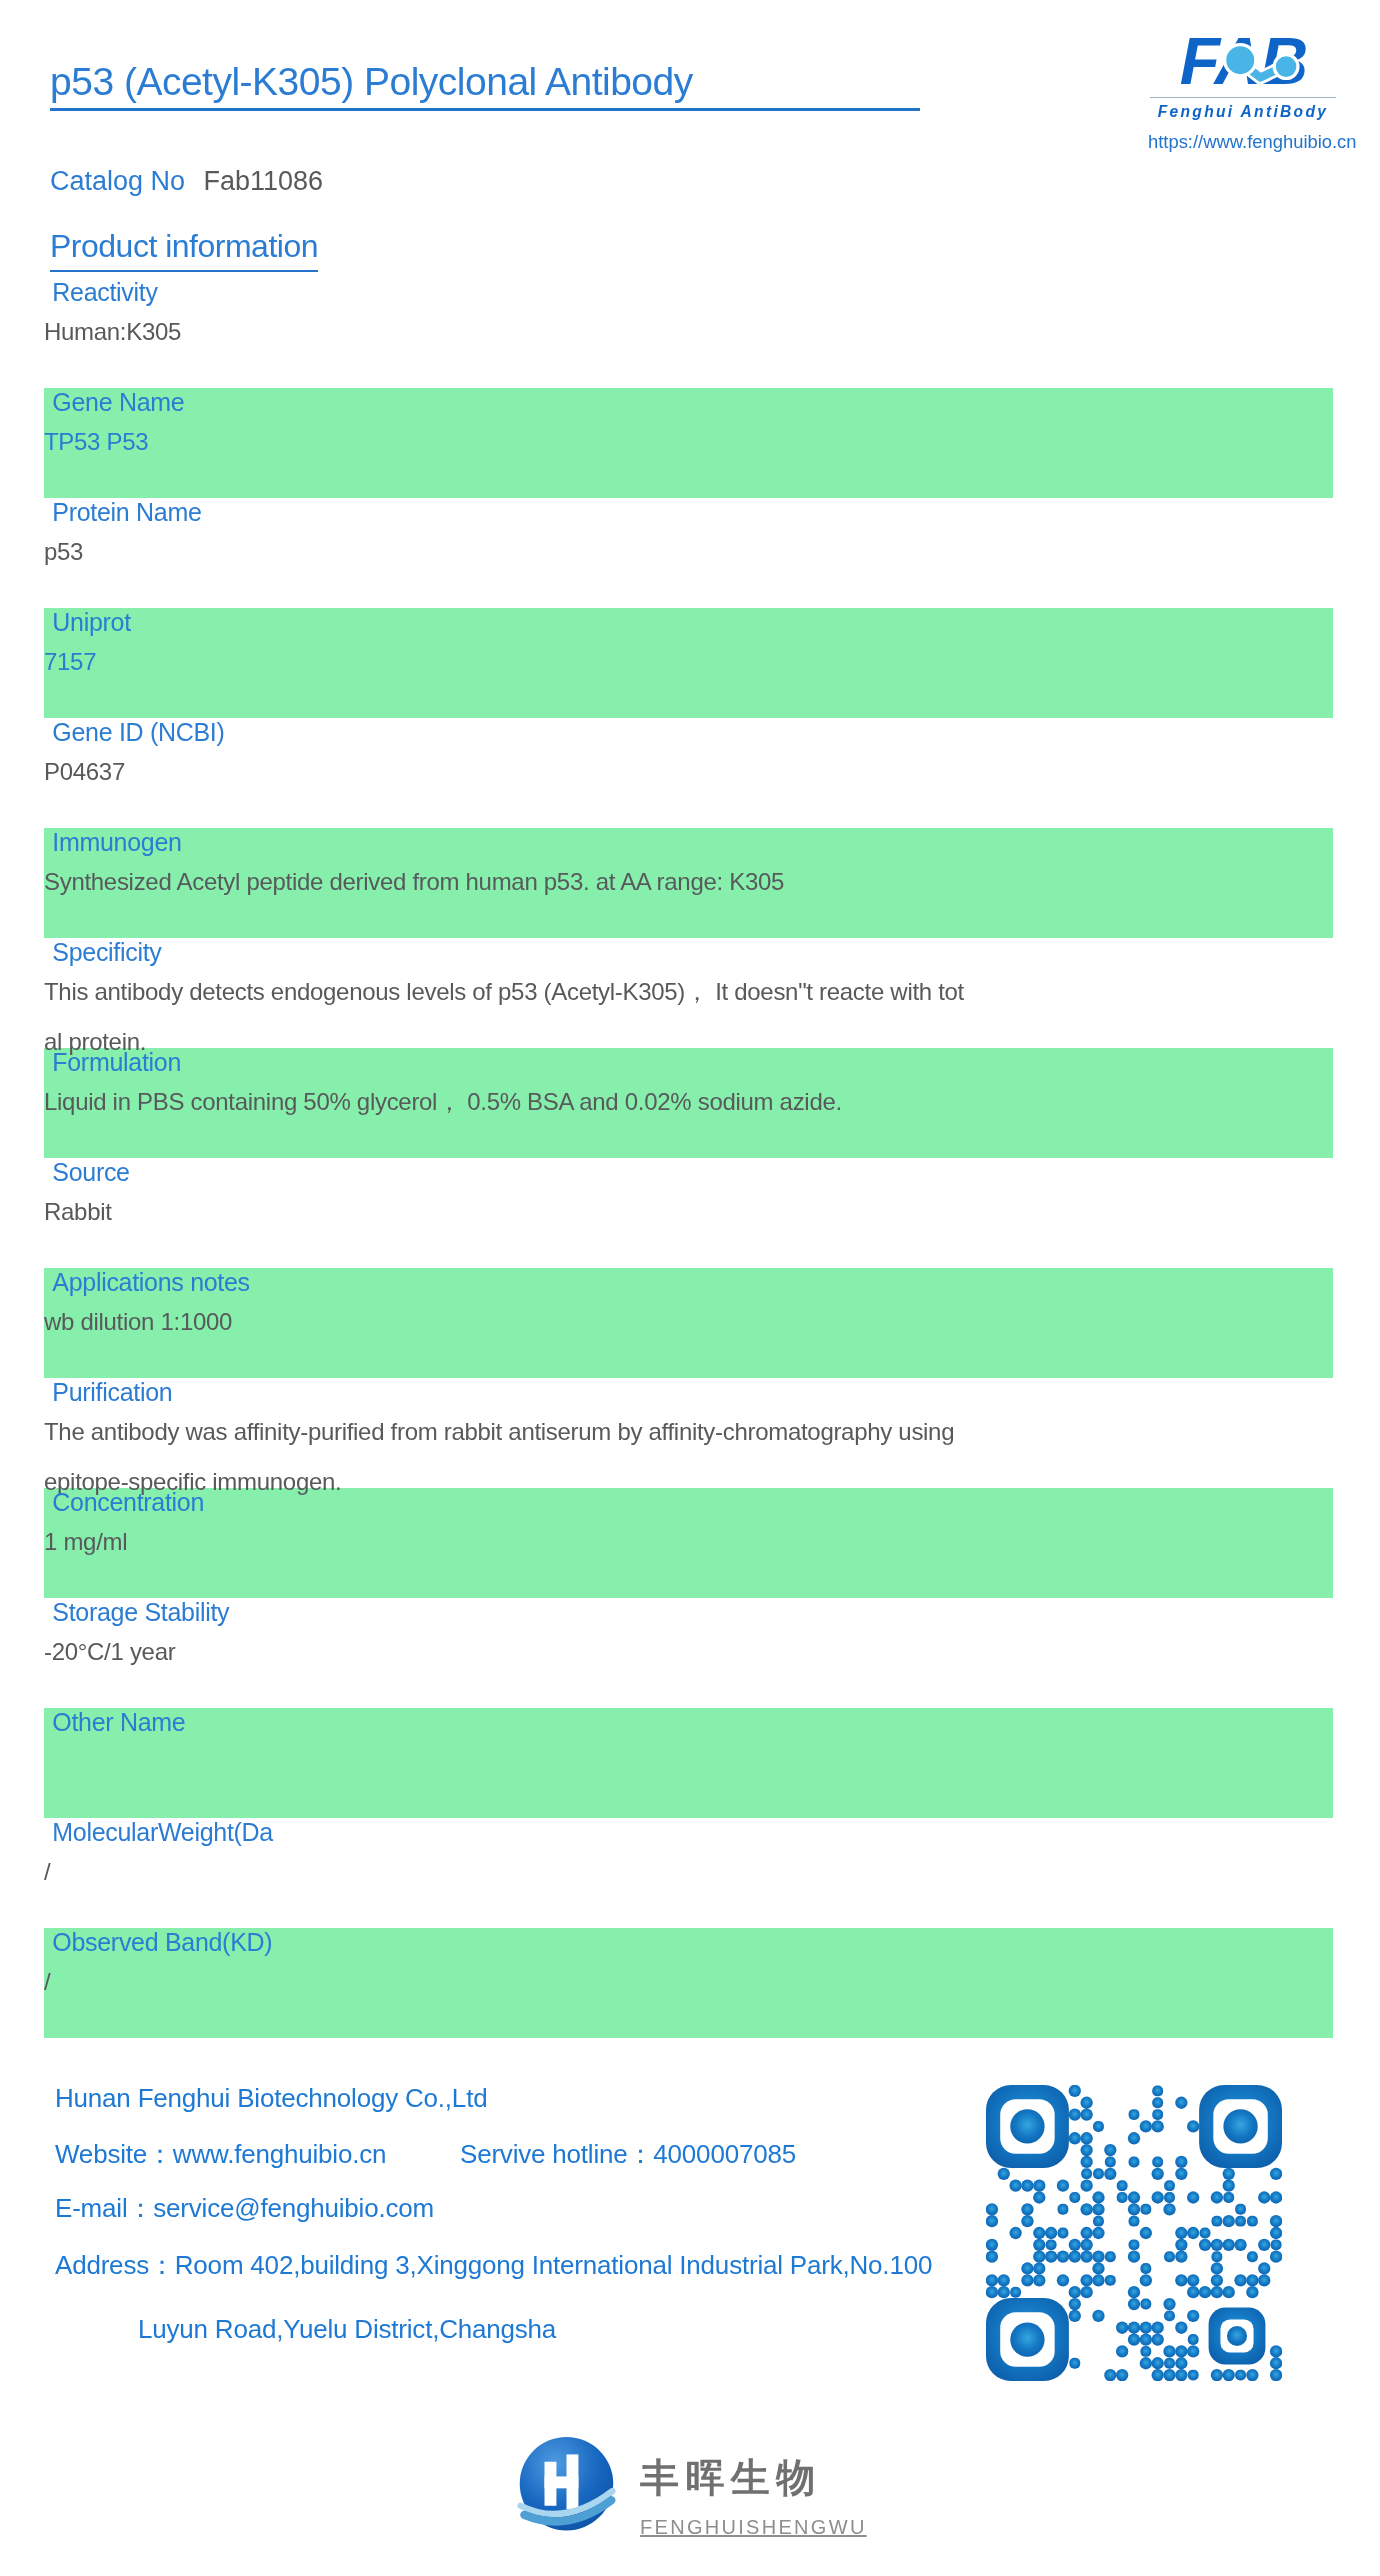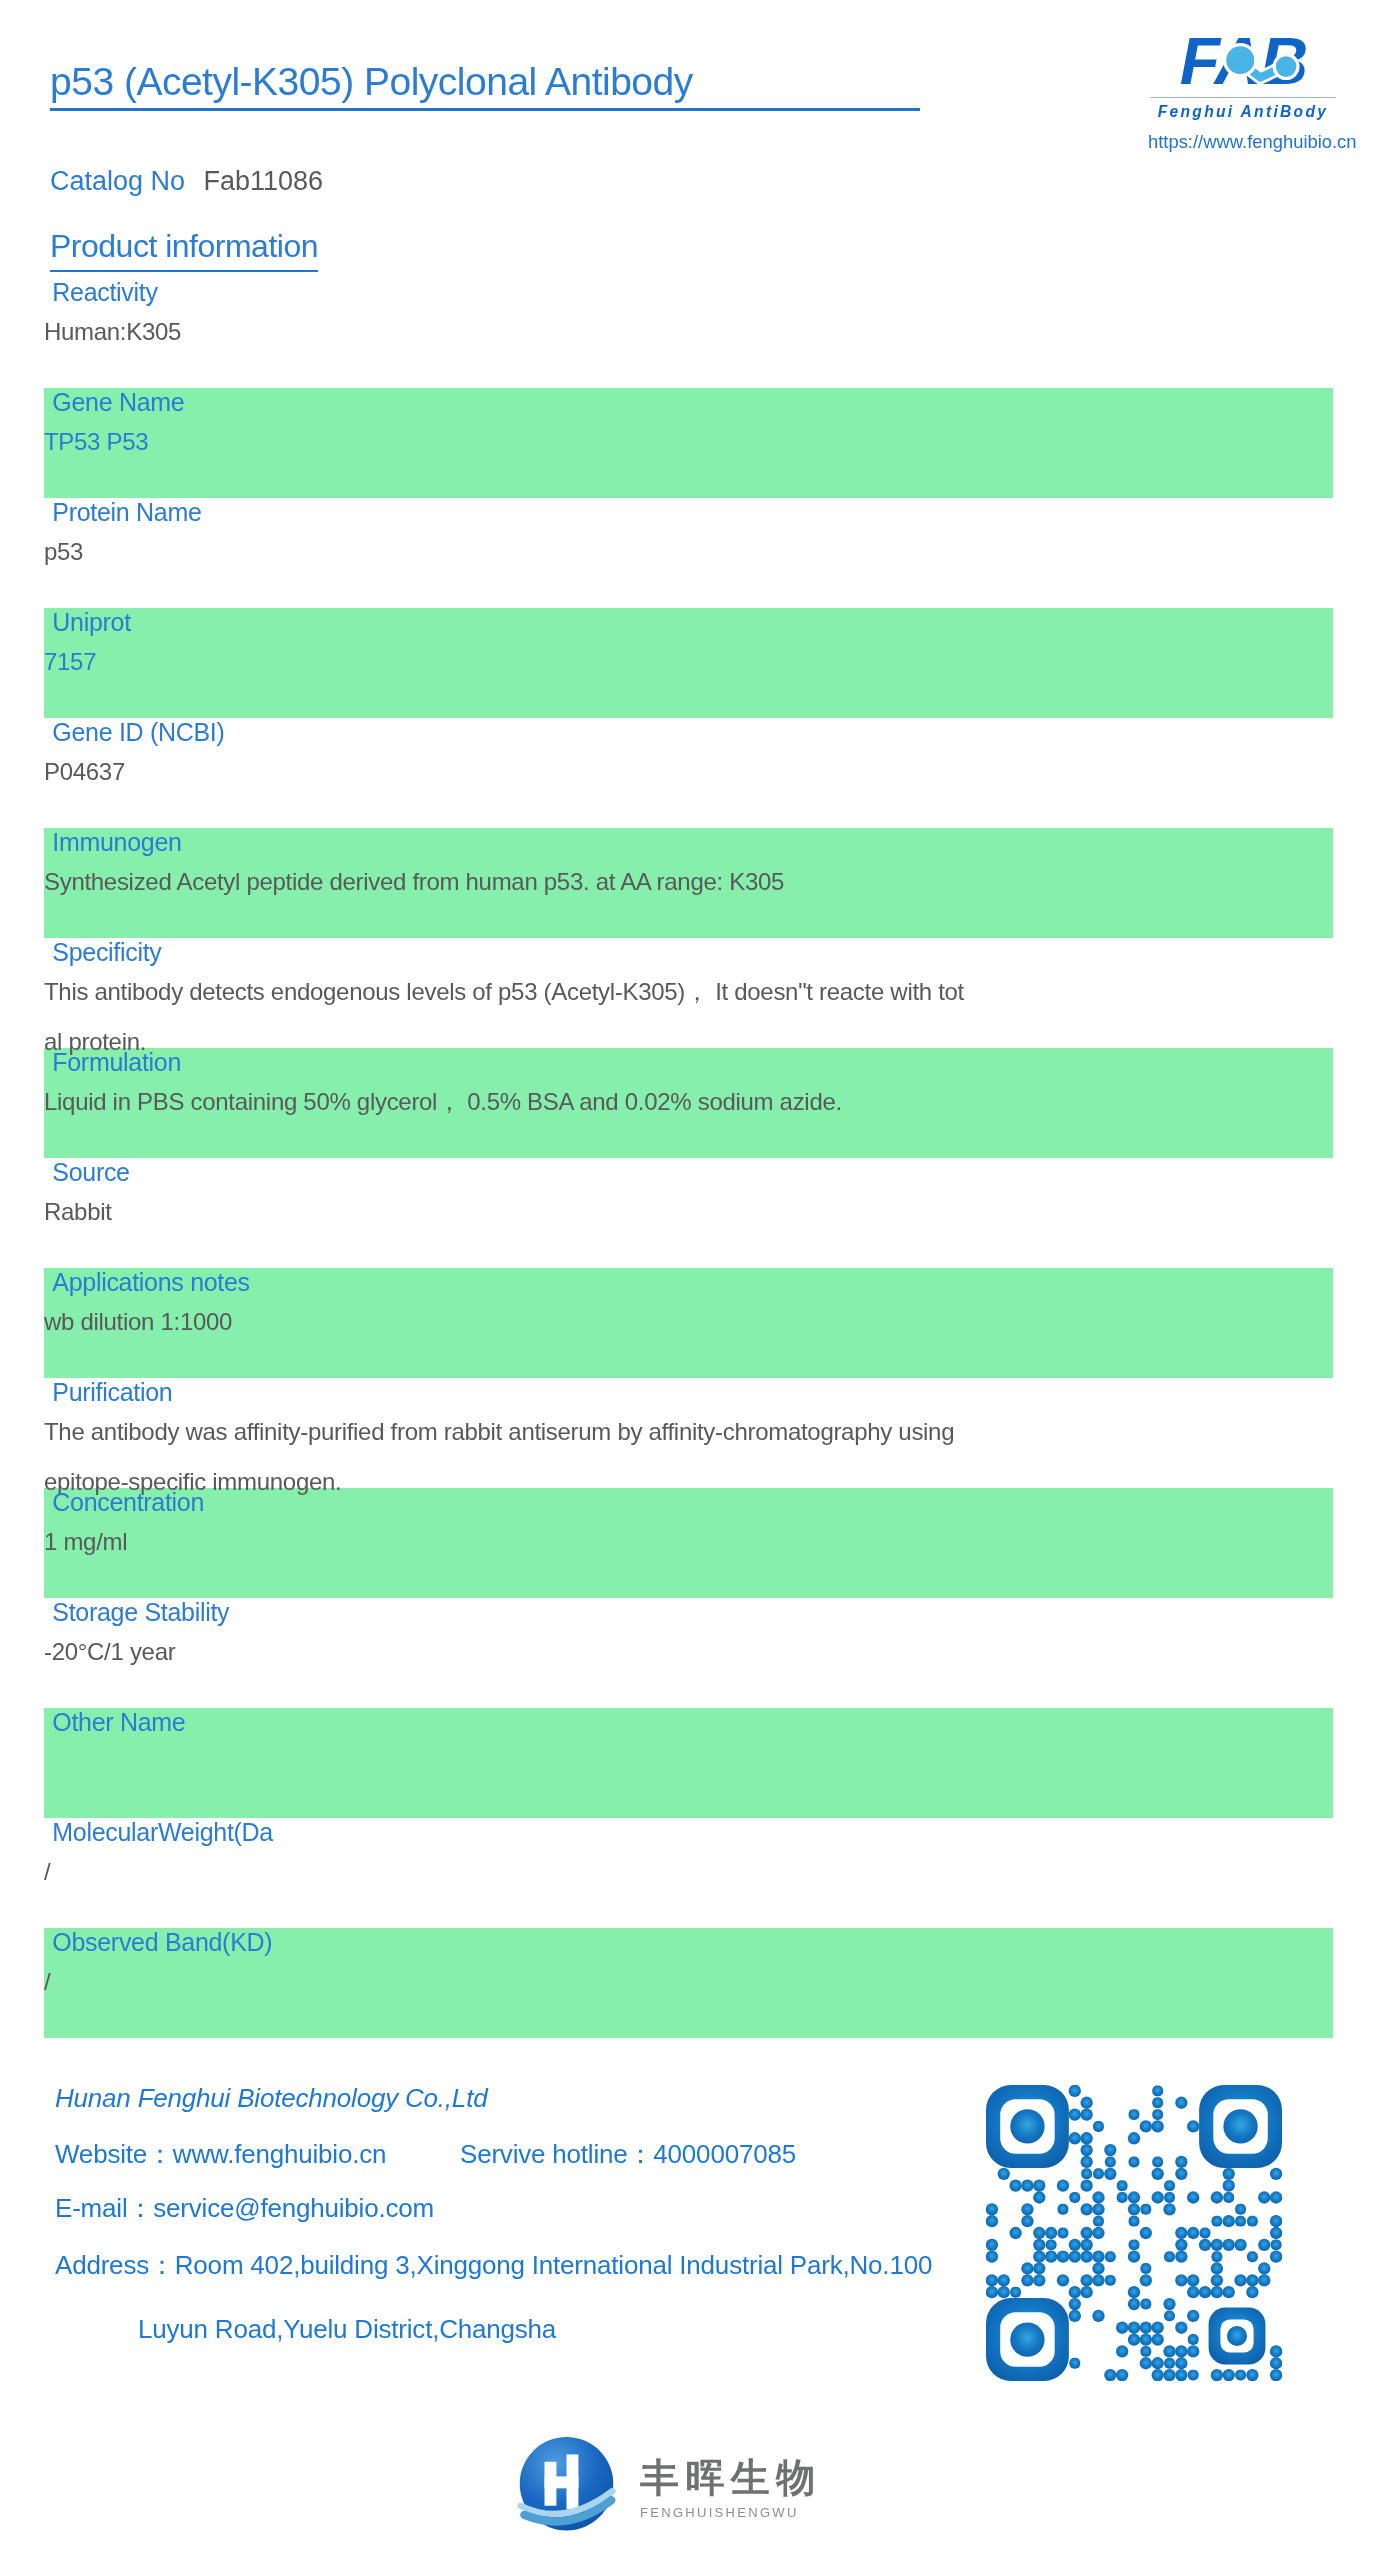--- a/index.html
+++ b/index.html
@@ -54,35 +54,35 @@
     font-size:24px; color:#58595b; line-height:50px;
     letter-spacing:-0.3px; white-space:pre;
   }
   .cell-value.link { color:#2b7cd3; }
 
   
   .footer-line {
     position:absolute; font-size:26px; color:#1d79d4; letter-spacing:-0.2px;
     white-space:nowrap;
   }
-  .f-company  { left:55px;  top:2083px;font-style:italic; }
+  .f-company  { left:55px;  top:2083px; }
   .f-website  { left:55px;  top:2137px; }
   .f-hotline  { left:460px; top:2137px; }
   .f-email    { left:55px;  top:2191px; }
   .f-address  { left:55px;  top:2248px; }
   .f-address2 { left:138px; top:2314px; }
 
   .qr-box { position:absolute; left:986px; top:2085px; width:296px; height:296px; }
 
   
   .bottom-logo { position:absolute; left:517px; top:2436px; display:flex; align-items:flex-start; }
   .sphere { width:99px; height:101px; flex-shrink:0; }
   .bl-text { margin-left:24px; padding-top:14.7px; }
   .bl-cn { font-size:39px; font-weight:700; color:#6f7070; letter-spacing:6.4px; white-space:nowrap; }
-  .bl-en { font-size:13px; color:#8d8e90; letter-spacing:2.3px; white-space:nowrap; }
+  .bl-en { font-size:20px; color:#8d8e90; letter-spacing:2.3px; margin-top:11px; white-space:nowrap;text-decoration:underline; }
 </style>
 </head>
 <body>
 
 <div class="page-title">p53 (Acetyl-K305) Polyclonal Antibody</div>
 <div class="title-rule"></div>
 
 <div class="fab-logo">
   <div class="fab-wrap">
     <span class="fab-text">FAB</span>

